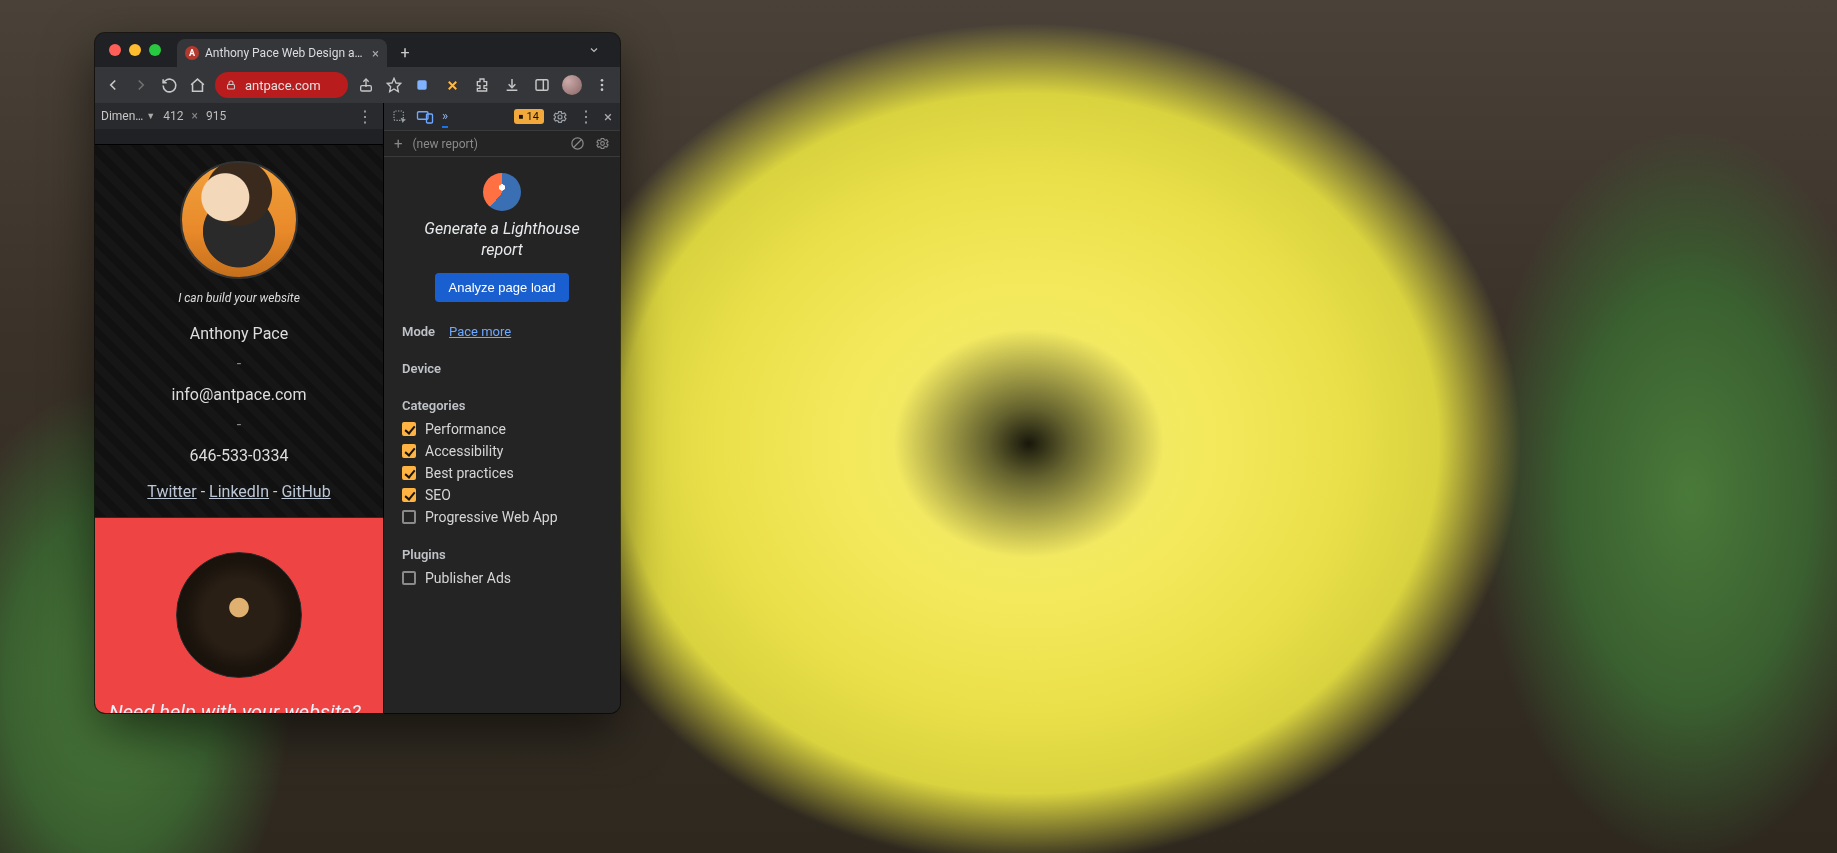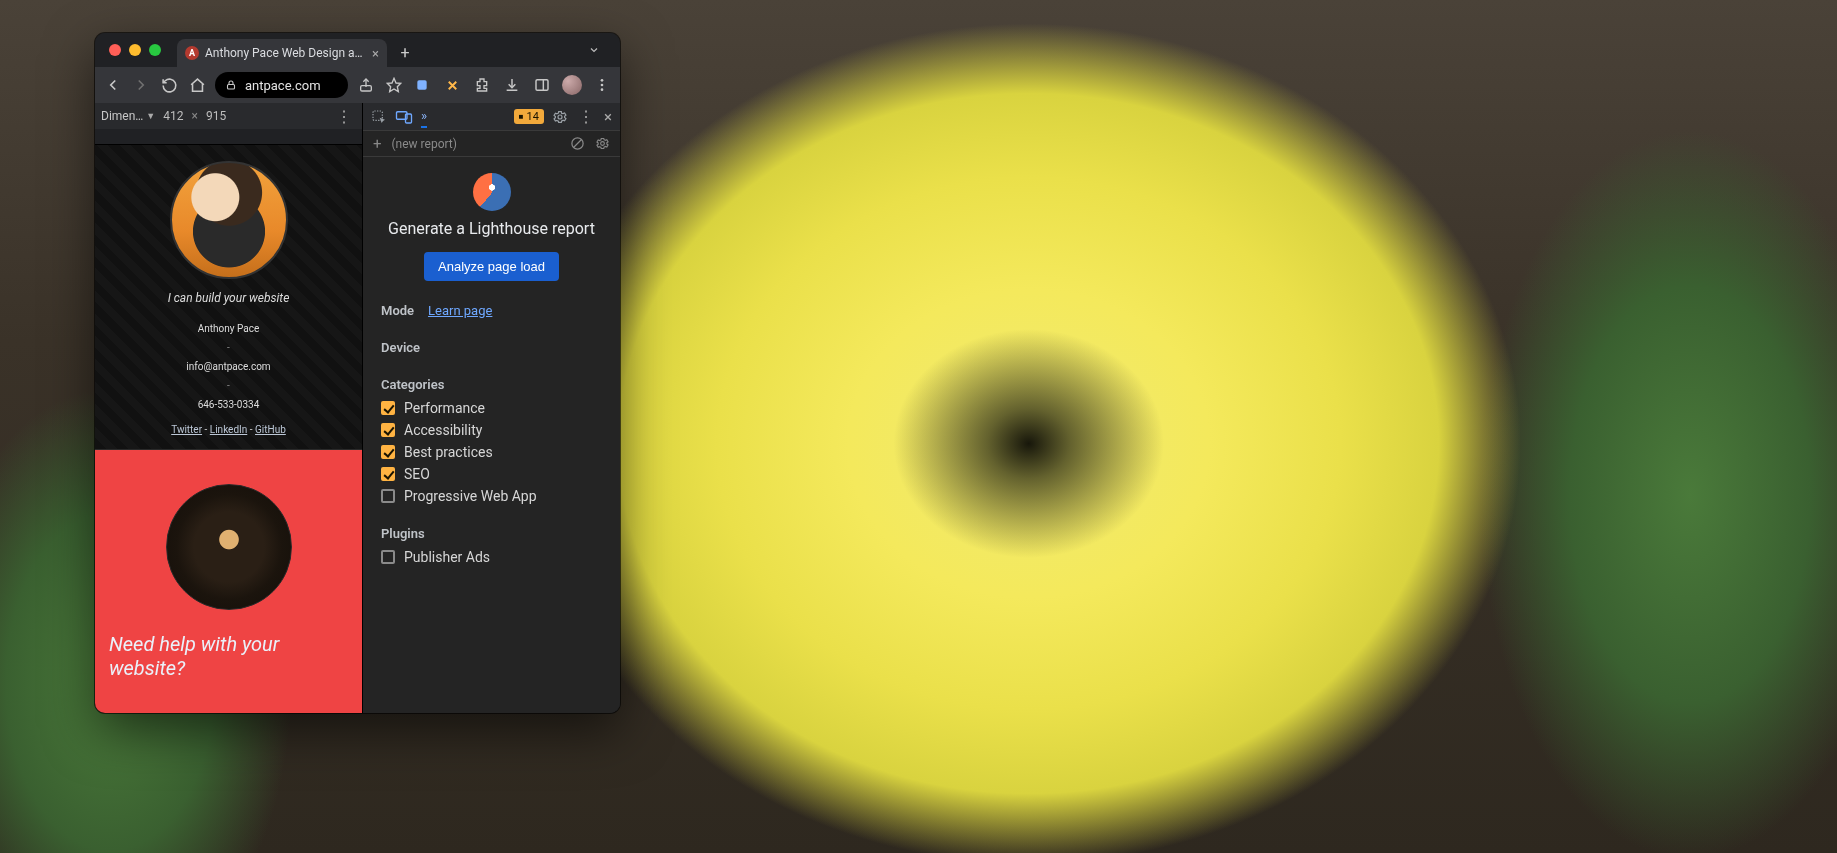--- a/index.html
+++ b/index.html
@@ -73,42 +73,42 @@
     background: #35363a;
     display: flex; align-items: center;
     gap: 8px;
     padding: 0 8px;
   }
   .tb-icon { width: 20px; height: 20px; display:flex; align-items:center; justify-content:center; color:#c7c7c7; cursor:pointer; }
   .tb-icon.dim { color:#6f6f6f; }
   .urlbox {
     flex: 1;
     height: 26px;
-    background: #000000;
+    background: #b91c1c;
     border-radius: 14px;
     display:flex; align-items:center;
     padding: 0 10px;
     gap: 8px;
     color:#e2e2e2;
     font-size: 13px;
   }
   .lock { font-size: 12px; color:#c7c7c7; }
   .ext-row { display:flex; align-items:center; gap:10px; }
   .avatar-ico { width:20px; height:20px; border-radius:50%; background: radial-gradient(circle at 30% 30%, #caa, #866); }
 
   
   .content {
     display:flex;
     height: calc(100% - 70px);
     background:#1e1f22;
   }
 
   
   .preview-col {
-    width: 268px;
+    width: 289px;
     background:#1e1f22;
     display:flex; flex-direction:column;
     border-right: 1px solid #000;
   }
   .device-bar {
     height: 26px;
     background:#292a2d;
     display:flex; align-items:center;
     padding: 0 6px;
     gap: 8px;
@@ -150,21 +150,21 @@
     width:118px; height:118px; border-radius:50%;
     margin: 0 auto 12px;
     background:
       radial-gradient(circle at 38% 30%, #f3d8b9 0 22%, rgba(0,0,0,0) 23%),
       radial-gradient(circle at 50% 26%, #3a2a1e 0 32%, rgba(0,0,0,0) 33%),
       radial-gradient(circle at 50% 60%, #2a2a2a 0 40%, rgba(0,0,0,0) 41%),
       linear-gradient(180deg, #f2a23c 0%, #e8892a 60%, #c56f1b 100%);
     border: 2px solid #333;
   }
   .tagline { font-style: italic; color:#ddd; margin-bottom:14px; }
-  .info-block { line-height:1.9; color:#ddd; font-size:10px; }
+  .info-block { line-height:1.9; color:#ddd; font-size:16px; }
   .info-block .sep { color:#888; }
   .links-row { margin-top:6px; color:#bcc7d6; }
   .links-row span { text-decoration: underline; cursor:pointer;margin-top:36px; }
   .links-row i { font-style:normal; color:#ccc; }
 
   .blue-section {
     width:100%;
     background:#ef4444;
     flex:1;
     padding: 34px 14px 6px;
@@ -227,21 +227,21 @@
   .dt-body { flex:1; overflow:auto; padding: 16px 18px 8px; }
   .lh-hero { text-align:center; margin-bottom:14px; }
   .lh-logo {
     width:38px; height:38px; border-radius:50%;
     margin: 0 auto 8px;
     background:
       radial-gradient(circle at 50% 38%, #fff 0 10%, rgba(255,255,255,0) 11%),
       conic-gradient(from 220deg at 50% 52%, #ff7043 0 140deg, rgba(0,0,0,0) 0),
       radial-gradient(circle at 50% 50%, #3b6fb4 0 70%, #2b5fa3 100%);
   }
-  .lh-title { color:#e8eaed; font-size:16px; line-height:1.3; }
+  .lh-title { color:#e8eaed; font-size:16px; line-height:1.3;font-style:italic; }
   .analyze-btn {
     display:block;
     margin: 12px auto 0;
     background:#1a5fd0;
     color:#fff;
     border:none;
     border-radius:4px;
     padding:7px 14px;
     font-size:13px;
     cursor:pointer;
@@ -481,21 +481,21 @@
       <div class="dt-body">
         <div class="lh-hero">
           <div class="lh-logo"></div>
           <div class="lh-title">Generate a Lighthouse report</div>
           <button class="analyze-btn">Analyze page load</button>
         </div>
 
         <div class="section">
           <h4>
             <span>Mode</span>
-            <span class="learn-link">Learn page</span>
+            <span class="learn-link">Pace more</span>
           </h4>
         </div>
 
         <div class="section">
           <h4>
               <span>Device</span>
             </h4>
         </div>
 
         <div class="section">

